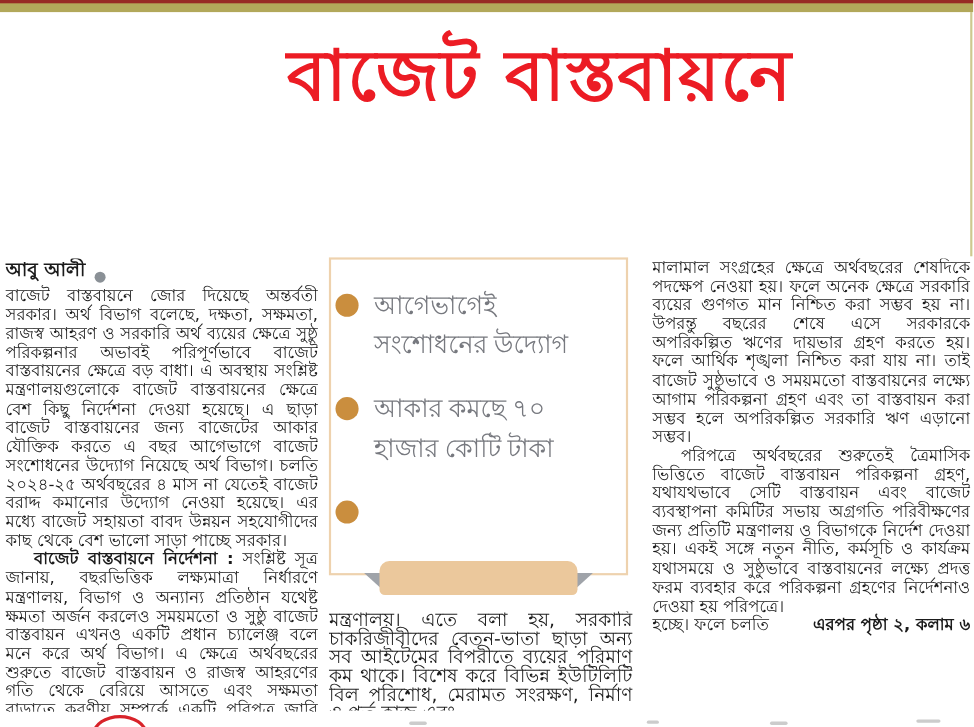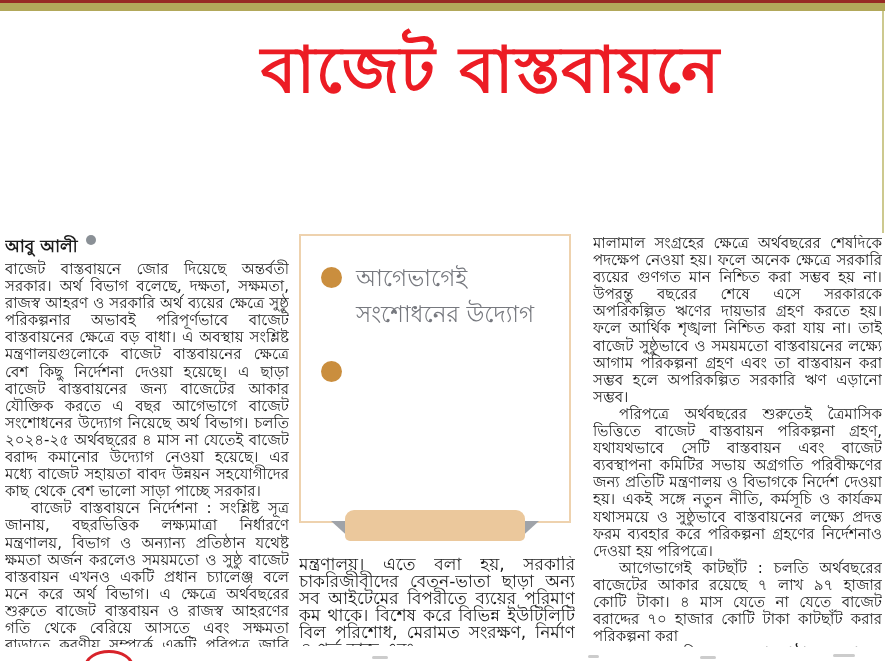--- a/index.html
+++ b/index.html
@@ -17,30 +17,30 @@
   .headline{position:absolute;top:20px;left:0;width:100%;text-align:center;
     color:var(--headline-red,#ec1c24);font-weight:bold;padding-left:48px;}
   .headline .hl{font-size:64px;line-height:101px;letter-spacing:1px;}
 
   
   .col{position:absolute;top:235px;font-size:15px;line-height:17.1px;text-align:justify;}
   .col1{left:5px;width:284px;height:412px;overflow:hidden;}
   .col3{left:593px;width:289px;height:412px;overflow:hidden;}
   .col p{margin:0;}
   .indent{text-indent:26px;}
-  b.lead{font-weight:normal;}
+  b.lead{font-weight:bold;}
 
-  .byline{display:flex;align-items:flex-start;gap:8px;font-weight:bold;font-size:17px;
+  .byline{display:flex;align-items:flex-end;gap:8px;font-weight:bold;font-size:17px;
     text-align:left;margin-bottom:4px;line-height:22px;}
   .byline .dot{width:10px;height:10px;border-radius:50%;background:#8a9096;display:inline-block;}
 
   
   .highlight-box{position:absolute;left:299px;top:234px;width:272px;height:289px;
     border:2px solid var(--box-border,#eed2ae);box-sizing:border-box;}
-  .hl-list{list-style:none;margin:0;padding:24px 10px 0 20px;}
+  .hl-list{list-style:none;margin:0;padding:24px 10px 0 4px;font-family:Liberation Serif, serif;}
   .hl-item{display:flex;gap:14px;margin-bottom:22px;}
   .hl-dot{flex:none;width:21px;height:21px;border-radius:50%;
     background:var(--bullet-orange,#ca8e3e);margin-top:7px;}
   .hl-text{font-size:23px;line-height:36px;color:var(--box-text,#77797f);text-align:left;}
 
   
   .fold{position:absolute;bottom:-20px;width:0;height:0;z-index:1;}
   .fold-l{left:30px;border-top:20px solid var(--fold-gray,#9fa3a9);border-left:22px solid transparent;}
   .fold-r{right:30px;border-top:20px solid var(--fold-gray,#9fa3a9);border-right:22px solid transparent;}
   .ribbon{position:absolute;bottom:-20px;left:44px;width:180px;height:31px;z-index:2;
@@ -85,35 +85,38 @@
   </div>
 
   <div class="highlight-box">
     <ul class="hl-list">
       <li class="hl-item">
         <span class="hl-dot"></span>
         <span class="hl-text">আগেভাগেই সংশোধনের উদ্যোগ</span>
       </li>
       <li class="hl-item">
         <span class="hl-dot"></span>
+        <span class="hl-text">আকার কমছে ৭০ হাজার কোটি টাকা</span>
+      </li>
+      <li class="hl-item">
+        <span class="hl-dot"></span>
       </li>
     </ul>
     <div class="fold fold-l"></div>
     <div class="fold fold-r"></div>
     <div class="ribbon"></div>
   </div>
 
   <div class="col2-cont">
     <p style="margin:0;">মন্ত্রণালয়। এতে বলা হয়, সরকারি চাকরিজীবীদের বেতন-ভাতা ছাড়া অন্য সব আইটেমের বিপরীতে ব্যয়ের পরিমাণ কম থাকে। বিশেষ করে বিভিন্ন ইউটিলিটি বিল পরিশোধ, মেরামত সংরক্ষণ, নির্মাণ ও পূর্ত কাজ এবং</p>
   </div>
 
   <div class="col col3">
     <p>মালামাল সংগ্রহের ক্ষেত্রে অর্থবছরের শেষদিকে পদক্ষেপ নেওয়া হয়। ফলে অনেক ক্ষেত্রে সরকারি ব্যয়ের গুণগত মান নিশ্চিত করা সম্ভব হয় না। উপরন্তু বছরের শেষে এসে সরকারকে অপরিকল্পিত ঋণের দায়ভার গ্রহণ করতে হয়। ফলে আর্থিক শৃঙ্খলা নিশ্চিত করা যায় না। তাই বাজেট সুষ্ঠুভাবে ও সময়মতো বাস্তবায়নের লক্ষ্যে আগাম পরিকল্পনা গ্রহণ এবং তা বাস্তবায়ন করা সম্ভব হলে অপরিকল্পিত সরকারি ঋণ এড়ানো সম্ভব।</p>
     <p class="indent">পরিপত্রে অর্থবছরের শুরুতেই ত্রৈমাসিক ভিত্তিতে বাজেট বাস্তবায়ন পরিকল্পনা গ্রহণ, যথাযথভাবে সেটি বাস্তবায়ন এবং বাজেট ব্যবস্থাপনা কমিটির সভায় অগ্রগতি পরিবীক্ষণের জন্য প্রতিটি মন্ত্রণালয় ও বিভাগকে নির্দেশ দেওয়া হয়। একই সঙ্গে নতুন নীতি, কর্মসূচি ও কার্যক্রম যথাসময়ে ও সুষ্ঠুভাবে বাস্তবায়নের লক্ষ্যে প্রদত্ত ফরম ব্যবহার করে পরিকল্পনা গ্রহণের নির্দেশনাও দেওয়া হয় পরিপত্রে।</p>
-    <p class="indent"><b class="lead">আগেভাগেই কাটছাঁট :</b> <span>চলতি অর্থবছরের বাজেটের আকার রয়েছে ৭ লাখ ৯৭ হাজার কোটি টাকা। ৪ মাস যেতে না যেতে বাজেট বরাদ্দের ৭০ হাজার কোটি টাকা কাটছাঁট করার পরিকল্পনা করা</span></p>
     <div class="jump-row">
       <span>হচ্ছে। ফলে চলতি</span>
       <span class="jump"><b>এরপর পৃষ্ঠা ২, কলাম ৬</b></span>
     </div>
   </div>
 
   <div class="red-arc"></div>
   <div class="smudge s1"></div>
   <div class="smudge s2"></div>
   <div class="smudge s3"></div>

